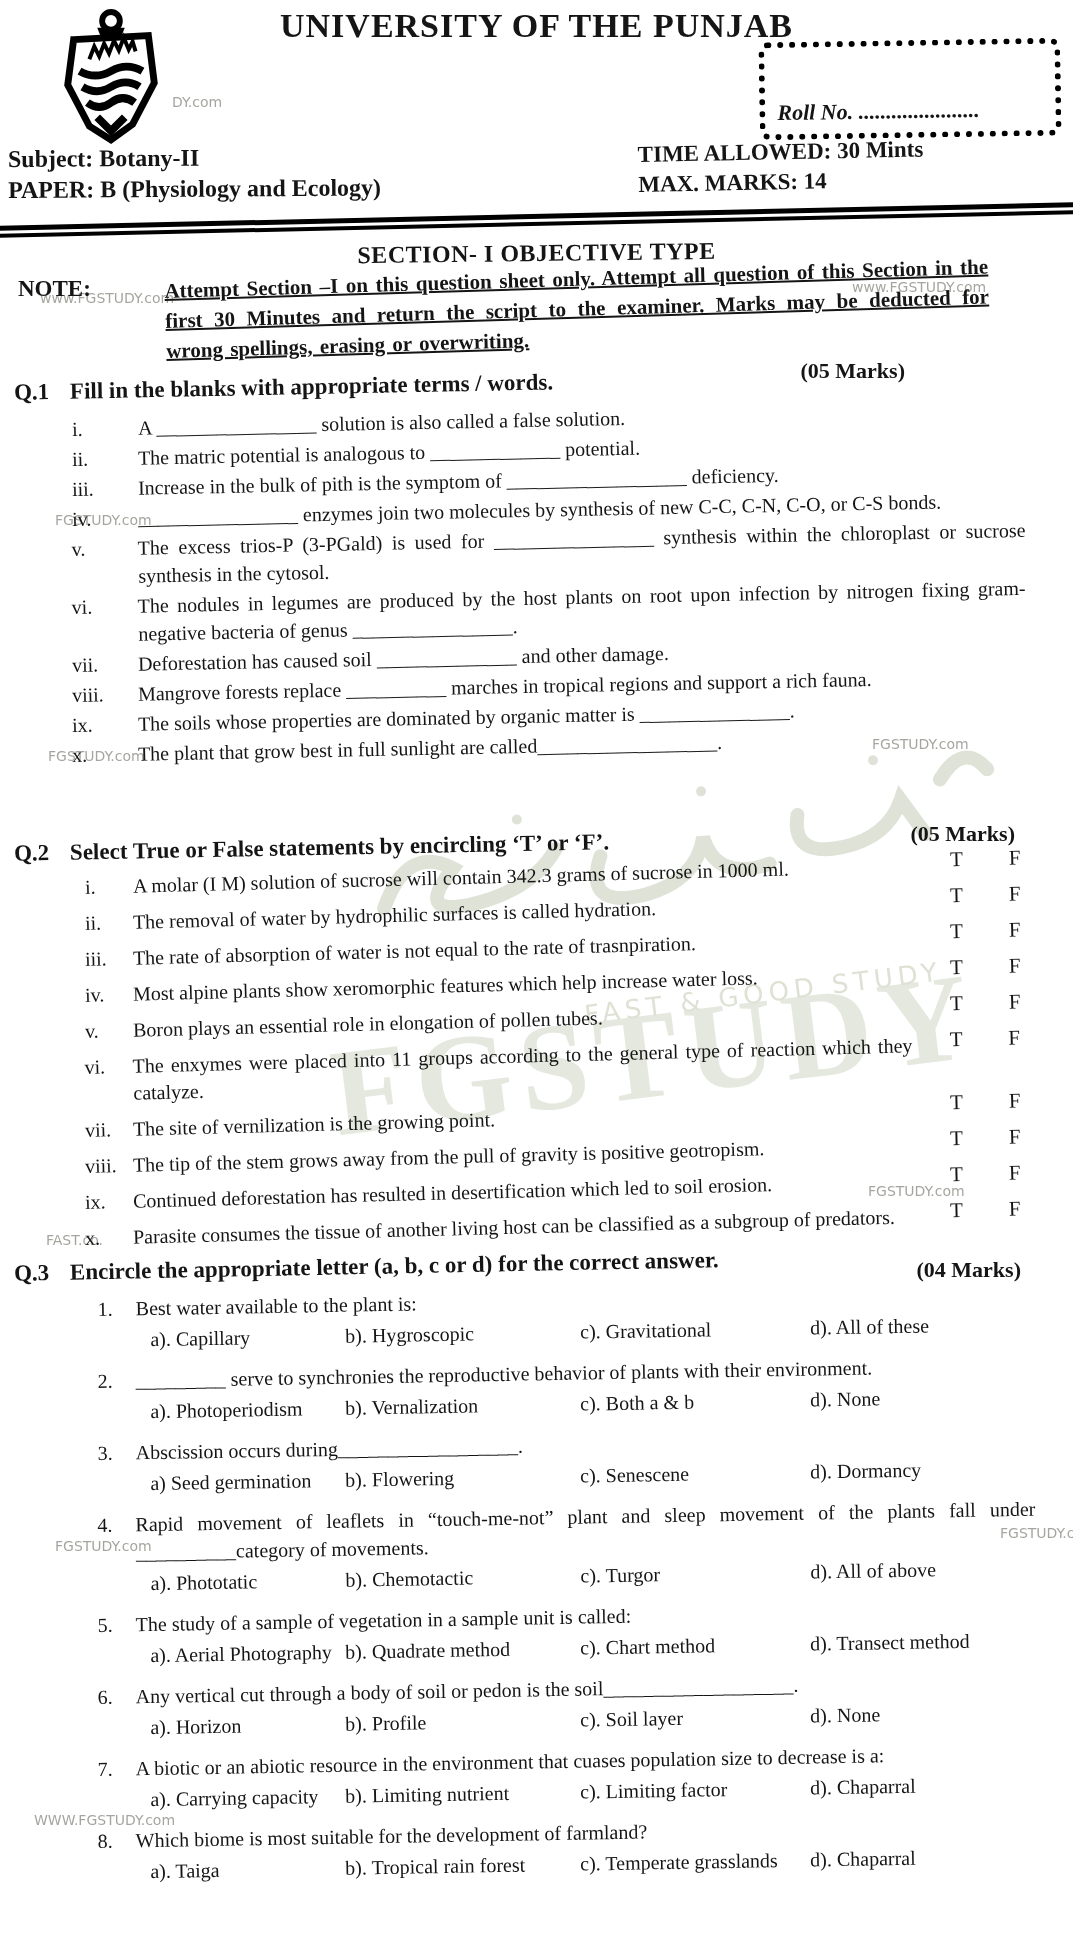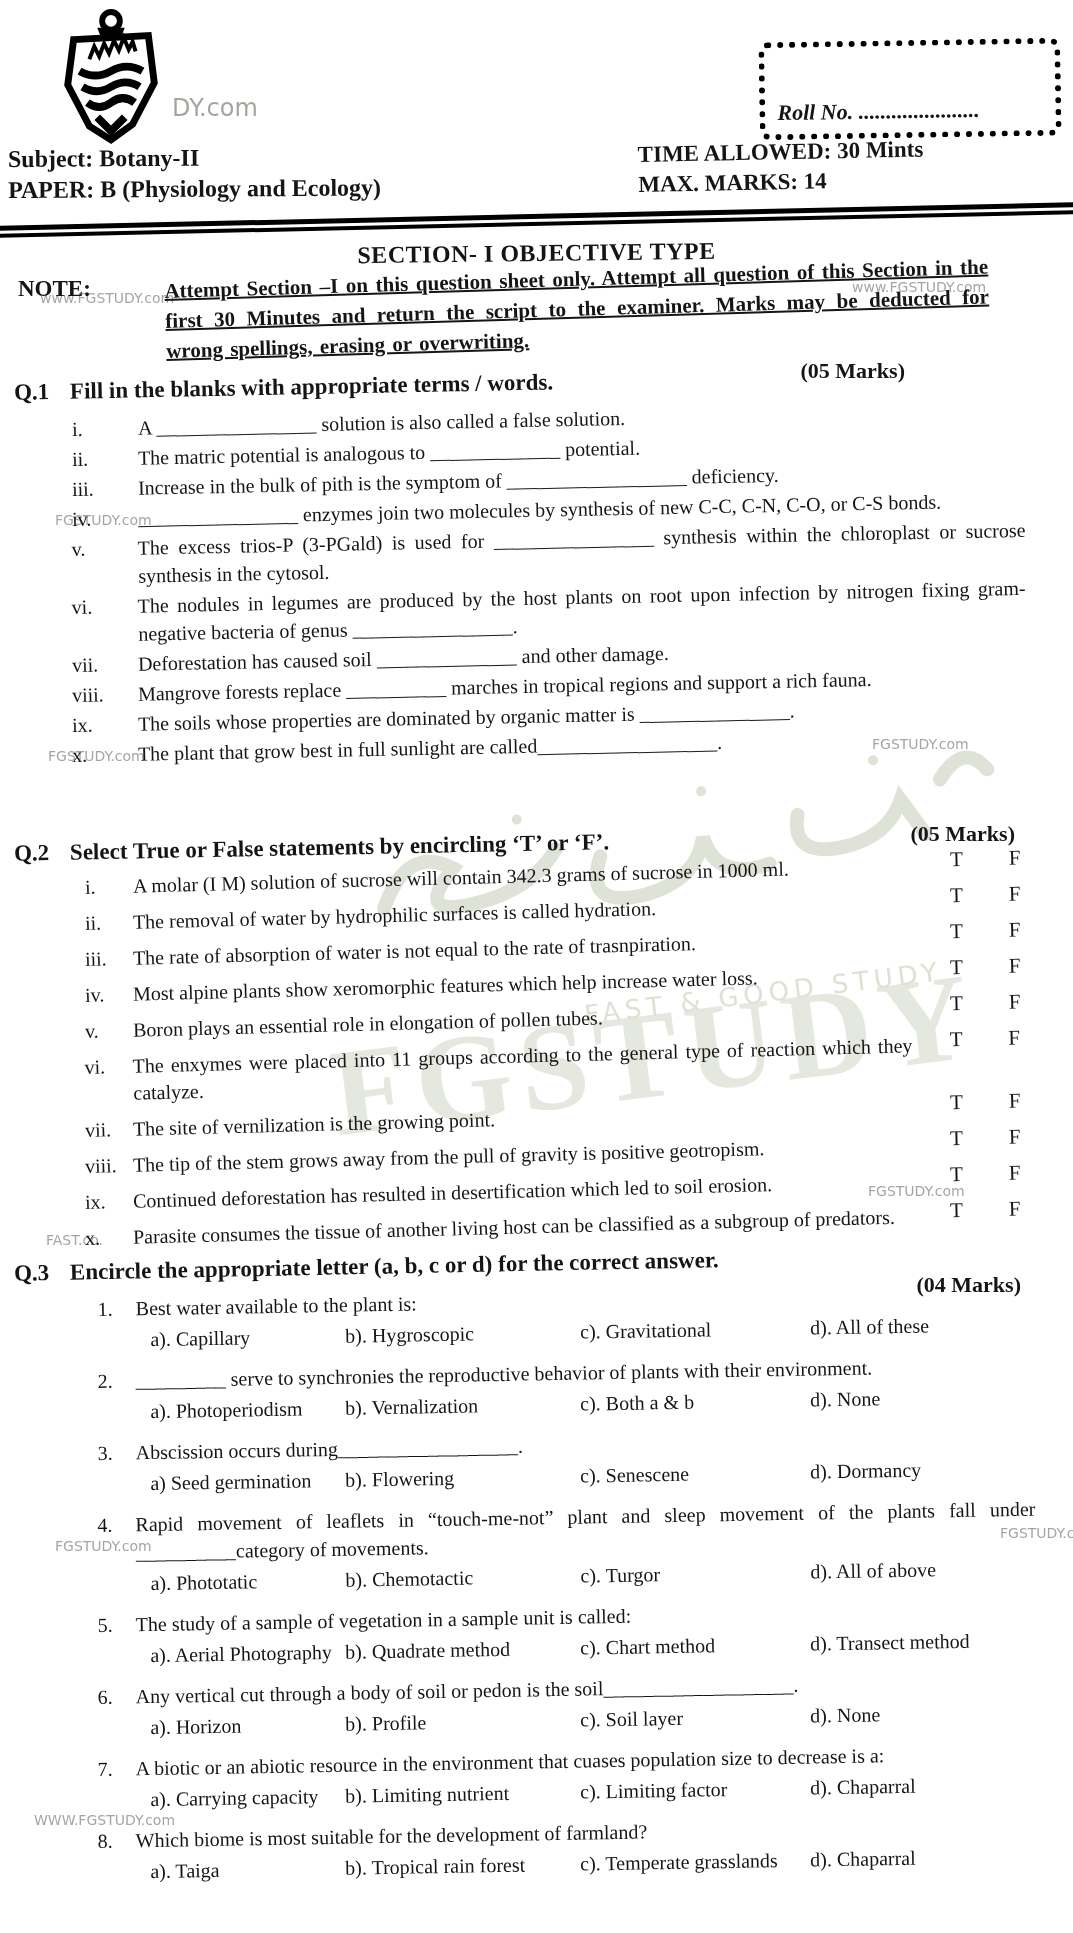--- a/index.html
+++ b/index.html
@@ -116,21 +116,21 @@
       <path d="M800 828 q-10 42 42 36 q46 -6 62 -42 l22 36"></path>
       <path d="M945 805 q26 -36 48 -6"></path>
       <circle cx="520" cy="808" r="5" fill="#dfe3d7" stroke="none"></circle>
       <circle cx="706" cy="796" r="5" fill="#dfe3d7" stroke="none"></circle>
       <circle cx="880" cy="780" r="5" fill="#dfe3d7" stroke="none"></circle>
     </g>
     <text x="330" y="1110" font-size="124" font-weight="bold" fill="#e5e8de" font-family="Liberation Serif, serif" letter-spacing="8" transform="rotate(-7 540 1060)">FGSTUDY</text>
     <text x="585" y="1010" font-size="26" fill="#dee2d5" letter-spacing="5" font-family="DejaVu Sans, sans-serif" transform="rotate(-7 700 1010)">FAST &amp; GOOD STUDY</text>
   </svg>
 
-  <span class="wm" style="left:172px;top:94px;font-size:24px;">DY.com</span>
+  <span class="wm" style="left:172px;top:94px;font-size:14px;">DY.com</span>
   <span class="wm" style="left:40px;top:290px;">www.FGSTUDY.com</span>
   <span class="wm" style="left:852px;top:279px;">www.FGSTUDY.com</span>
   <span class="wm" style="left:55px;top:512px;">FGSTUDY.com</span>
   <span class="wm" style="left:48px;top:748px;">FGSTUDY.com</span>
   <span class="wm" style="left:872px;top:736px;">FGSTUDY.com</span>
   <span class="wm" style="left:868px;top:1183px;">FGSTUDY.com</span>
   <span class="wm" style="left:46px;top:1232px;">FAST.co.</span>
   <span class="wm" style="left:55px;top:1538px;">FGSTUDY.com</span>
   <span class="wm" style="left:1000px;top:1525px;">FGSTUDY.com</span>
   <span class="wm" style="left:34px;top:1812px;">WWW.FGSTUDY.com</span>
@@ -142,20 +142,21 @@
         <circle cx="60" cy="15" r="9" fill="none" stroke="#000" stroke-width="6"></circle>
         <path d="M46 22 h28 l-4 10 h-20 z" fill="#000"></path>
         <path d="M22 34 L98 30 L104 78 L82 120 L60 136 L38 122 L16 80 Z" fill="none" stroke="#000" stroke-width="7"></path>
         <path d="M38 54 l5 -13 l5 10 l5 -13 l5 10 l5 -13 l5 10 l5 -13 l5 12 l4 -8 l3 10" fill="none" stroke="#000" stroke-width="4"></path>
         <path d="M28 66 q16 9 32 0 q16 -9 32 0" stroke="#000" stroke-width="8" fill="none"></path>
         <path d="M31 82 q15 9 29 0 q15 -9 29 0" stroke="#000" stroke-width="8" fill="none"></path>
         <path d="M36 98 q12 9 24 0 q12 -9 24 0" stroke="#000" stroke-width="8" fill="none"></path>
         <path d="M46 113 l14 14 l14 -14" stroke="#000" stroke-width="8" fill="none"></path>
       </svg>
 
+      <div class="uni-title">UNIVERSITY OF THE PUNJAB</div>
 
       <div class="roll-box">
         <span class="roll-label">Roll No. ......................</span>
       </div>
 
       <div class="meta-left">
         <div class="m1">Subject: Botany-II</div>
         <div class="m2">PAPER: B (Physiology and Ecology)</div>
       </div>
       <div class="meta-right">
@@ -287,21 +288,21 @@
         <div class="q2-row">
             <span class="q2-num">x.</span>
             <span class="q2-text">Parasite consumes the tissue of another living host can be classified as a subgroup of predators.</span>
             <span class="tf t">T</span>
             <span class="tf f">F</span>
           </div>
       </div>
     </section>
 
     <section class="qblock" style="margin-top:8px;">
-      <span class="marks marks-abs" style="right:52px;top:-4px;margin-top:15px;">(04 Marks)</span>
+      <span class="marks marks-abs" style="right:52px;top:-4px;">(04 Marks)</span>
       <div class="q-head">
         <span class="q-label">Q.3</span>
         <span class="q-title">Encircle the appropriate letter (a, b, c or d) for the correct answer.</span>
       </div>
       <div class="q3-items">
 
         <div class="q3-item">
           <div class="q3-qrow">
               <span class="q3-num">1.</span>
               <span class="q3-qtext">Best water available to the plant is:</span>

